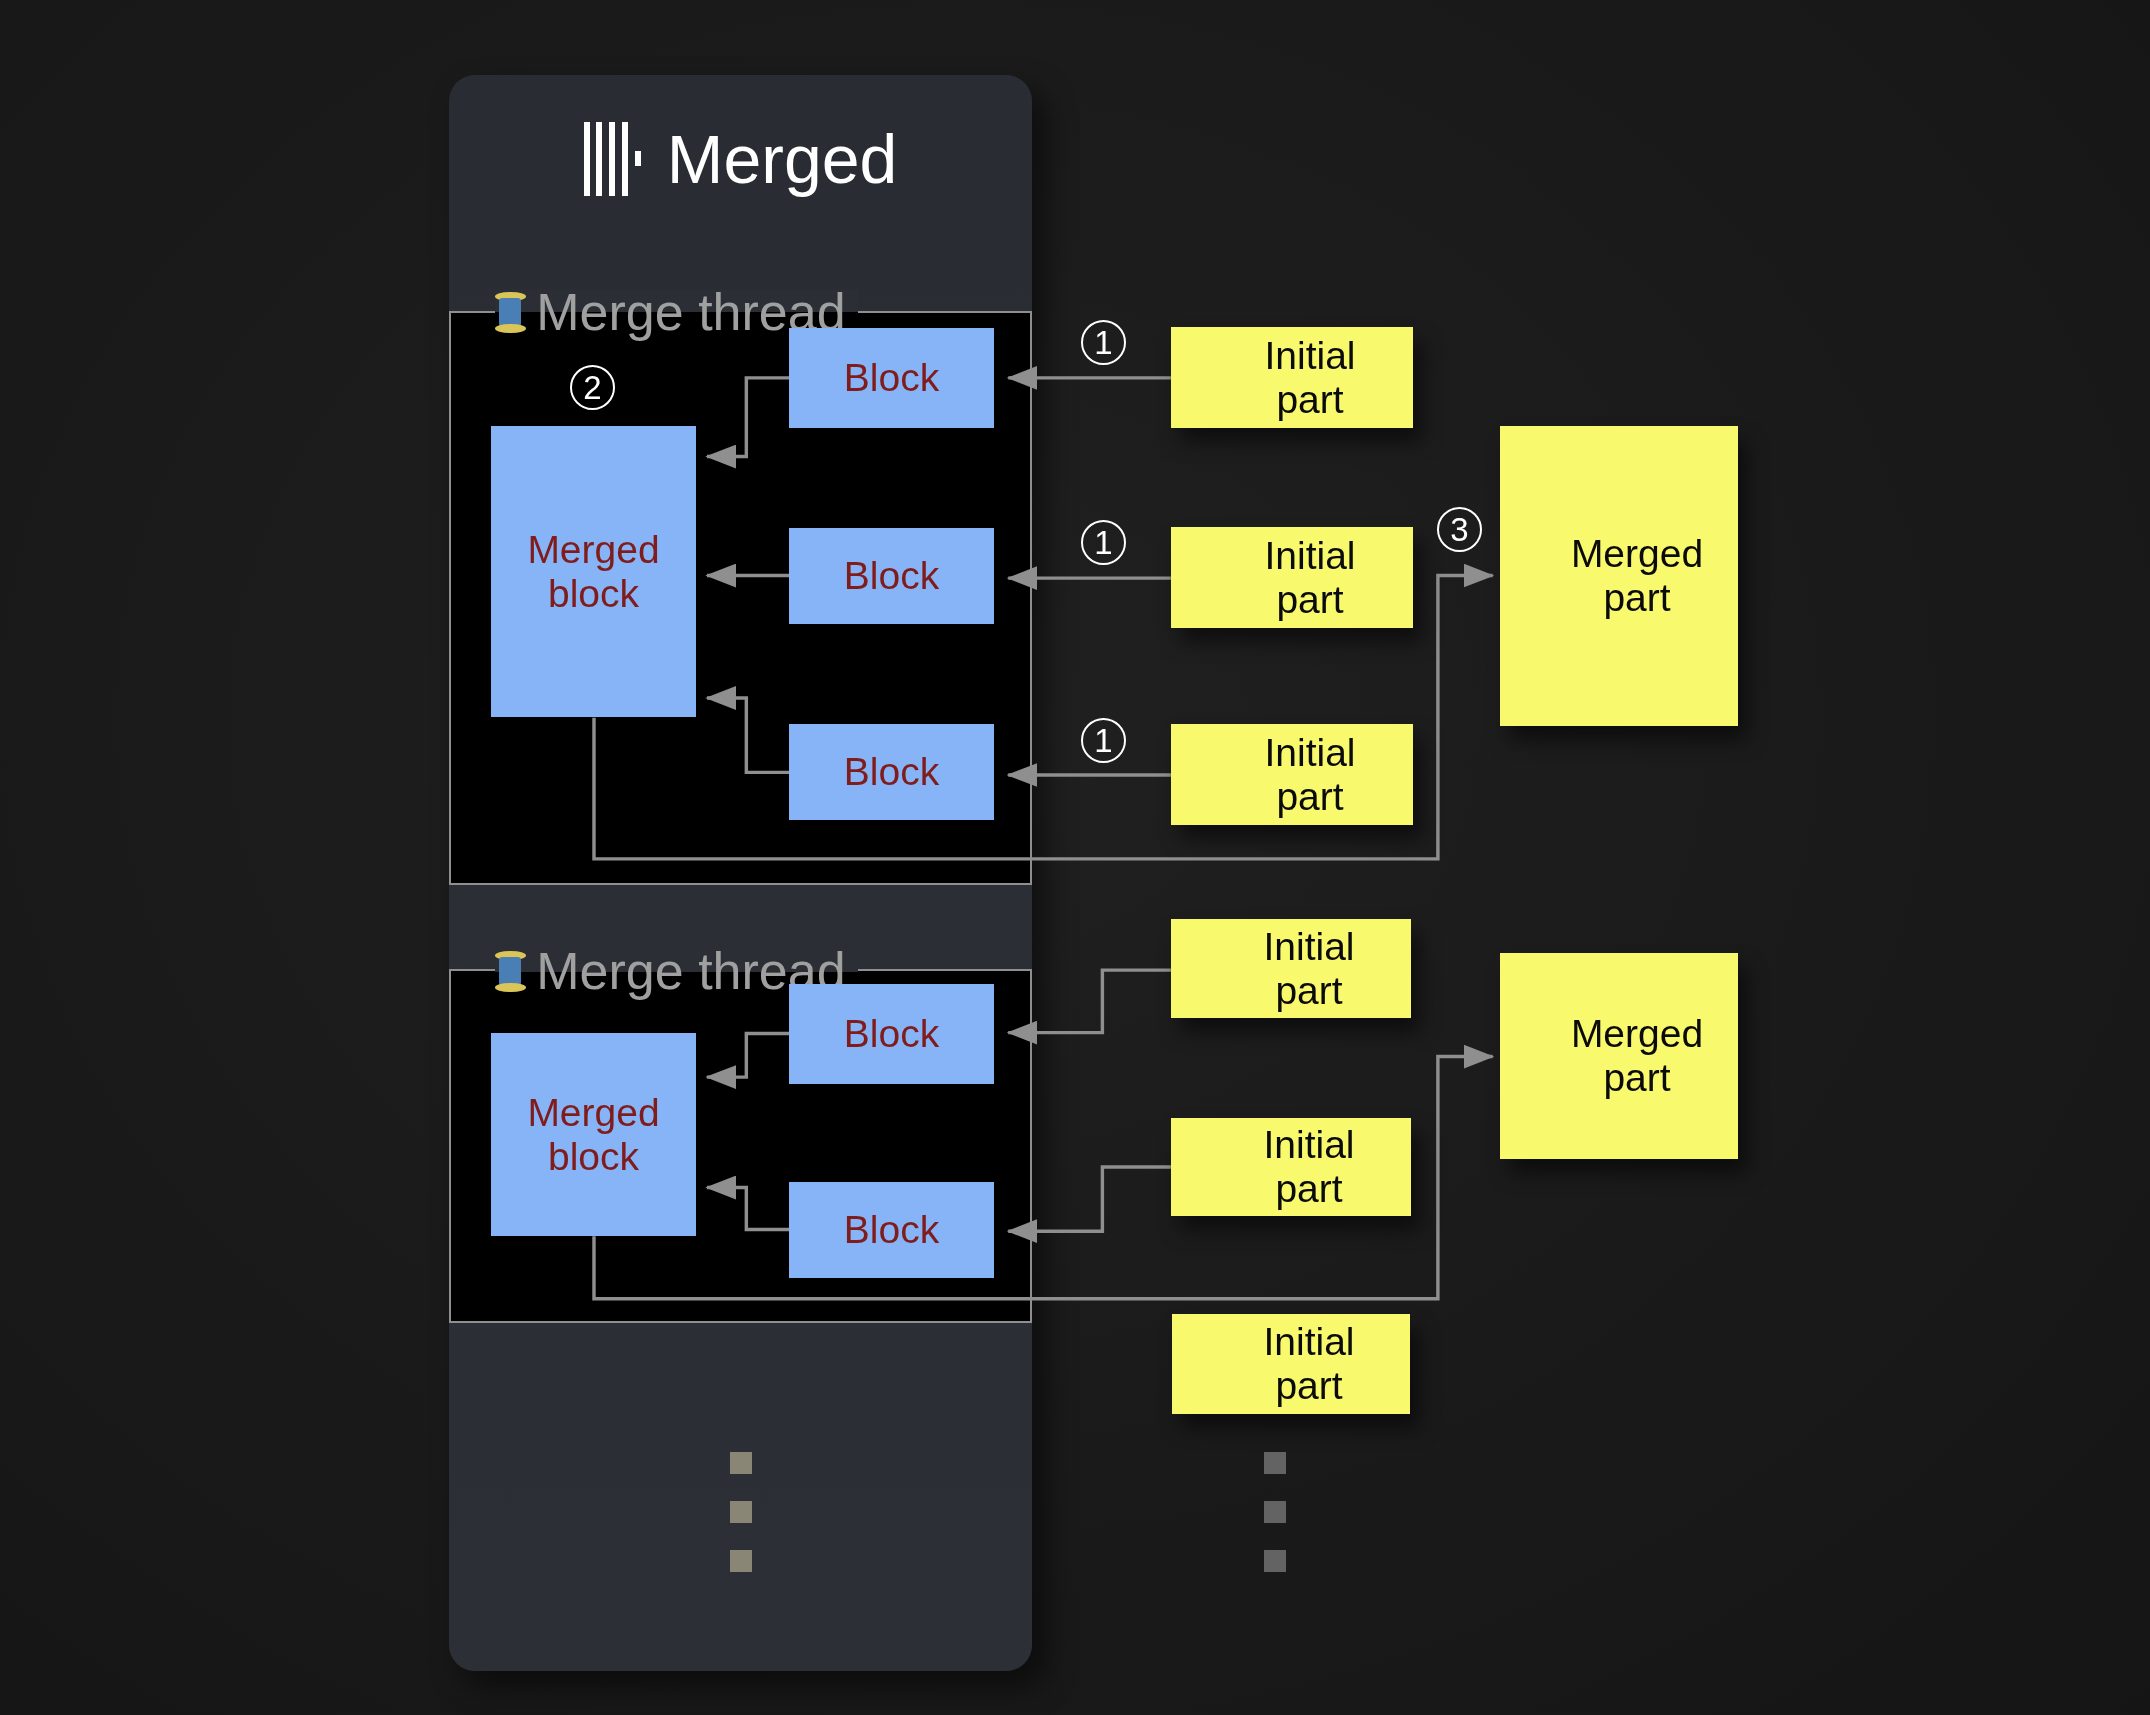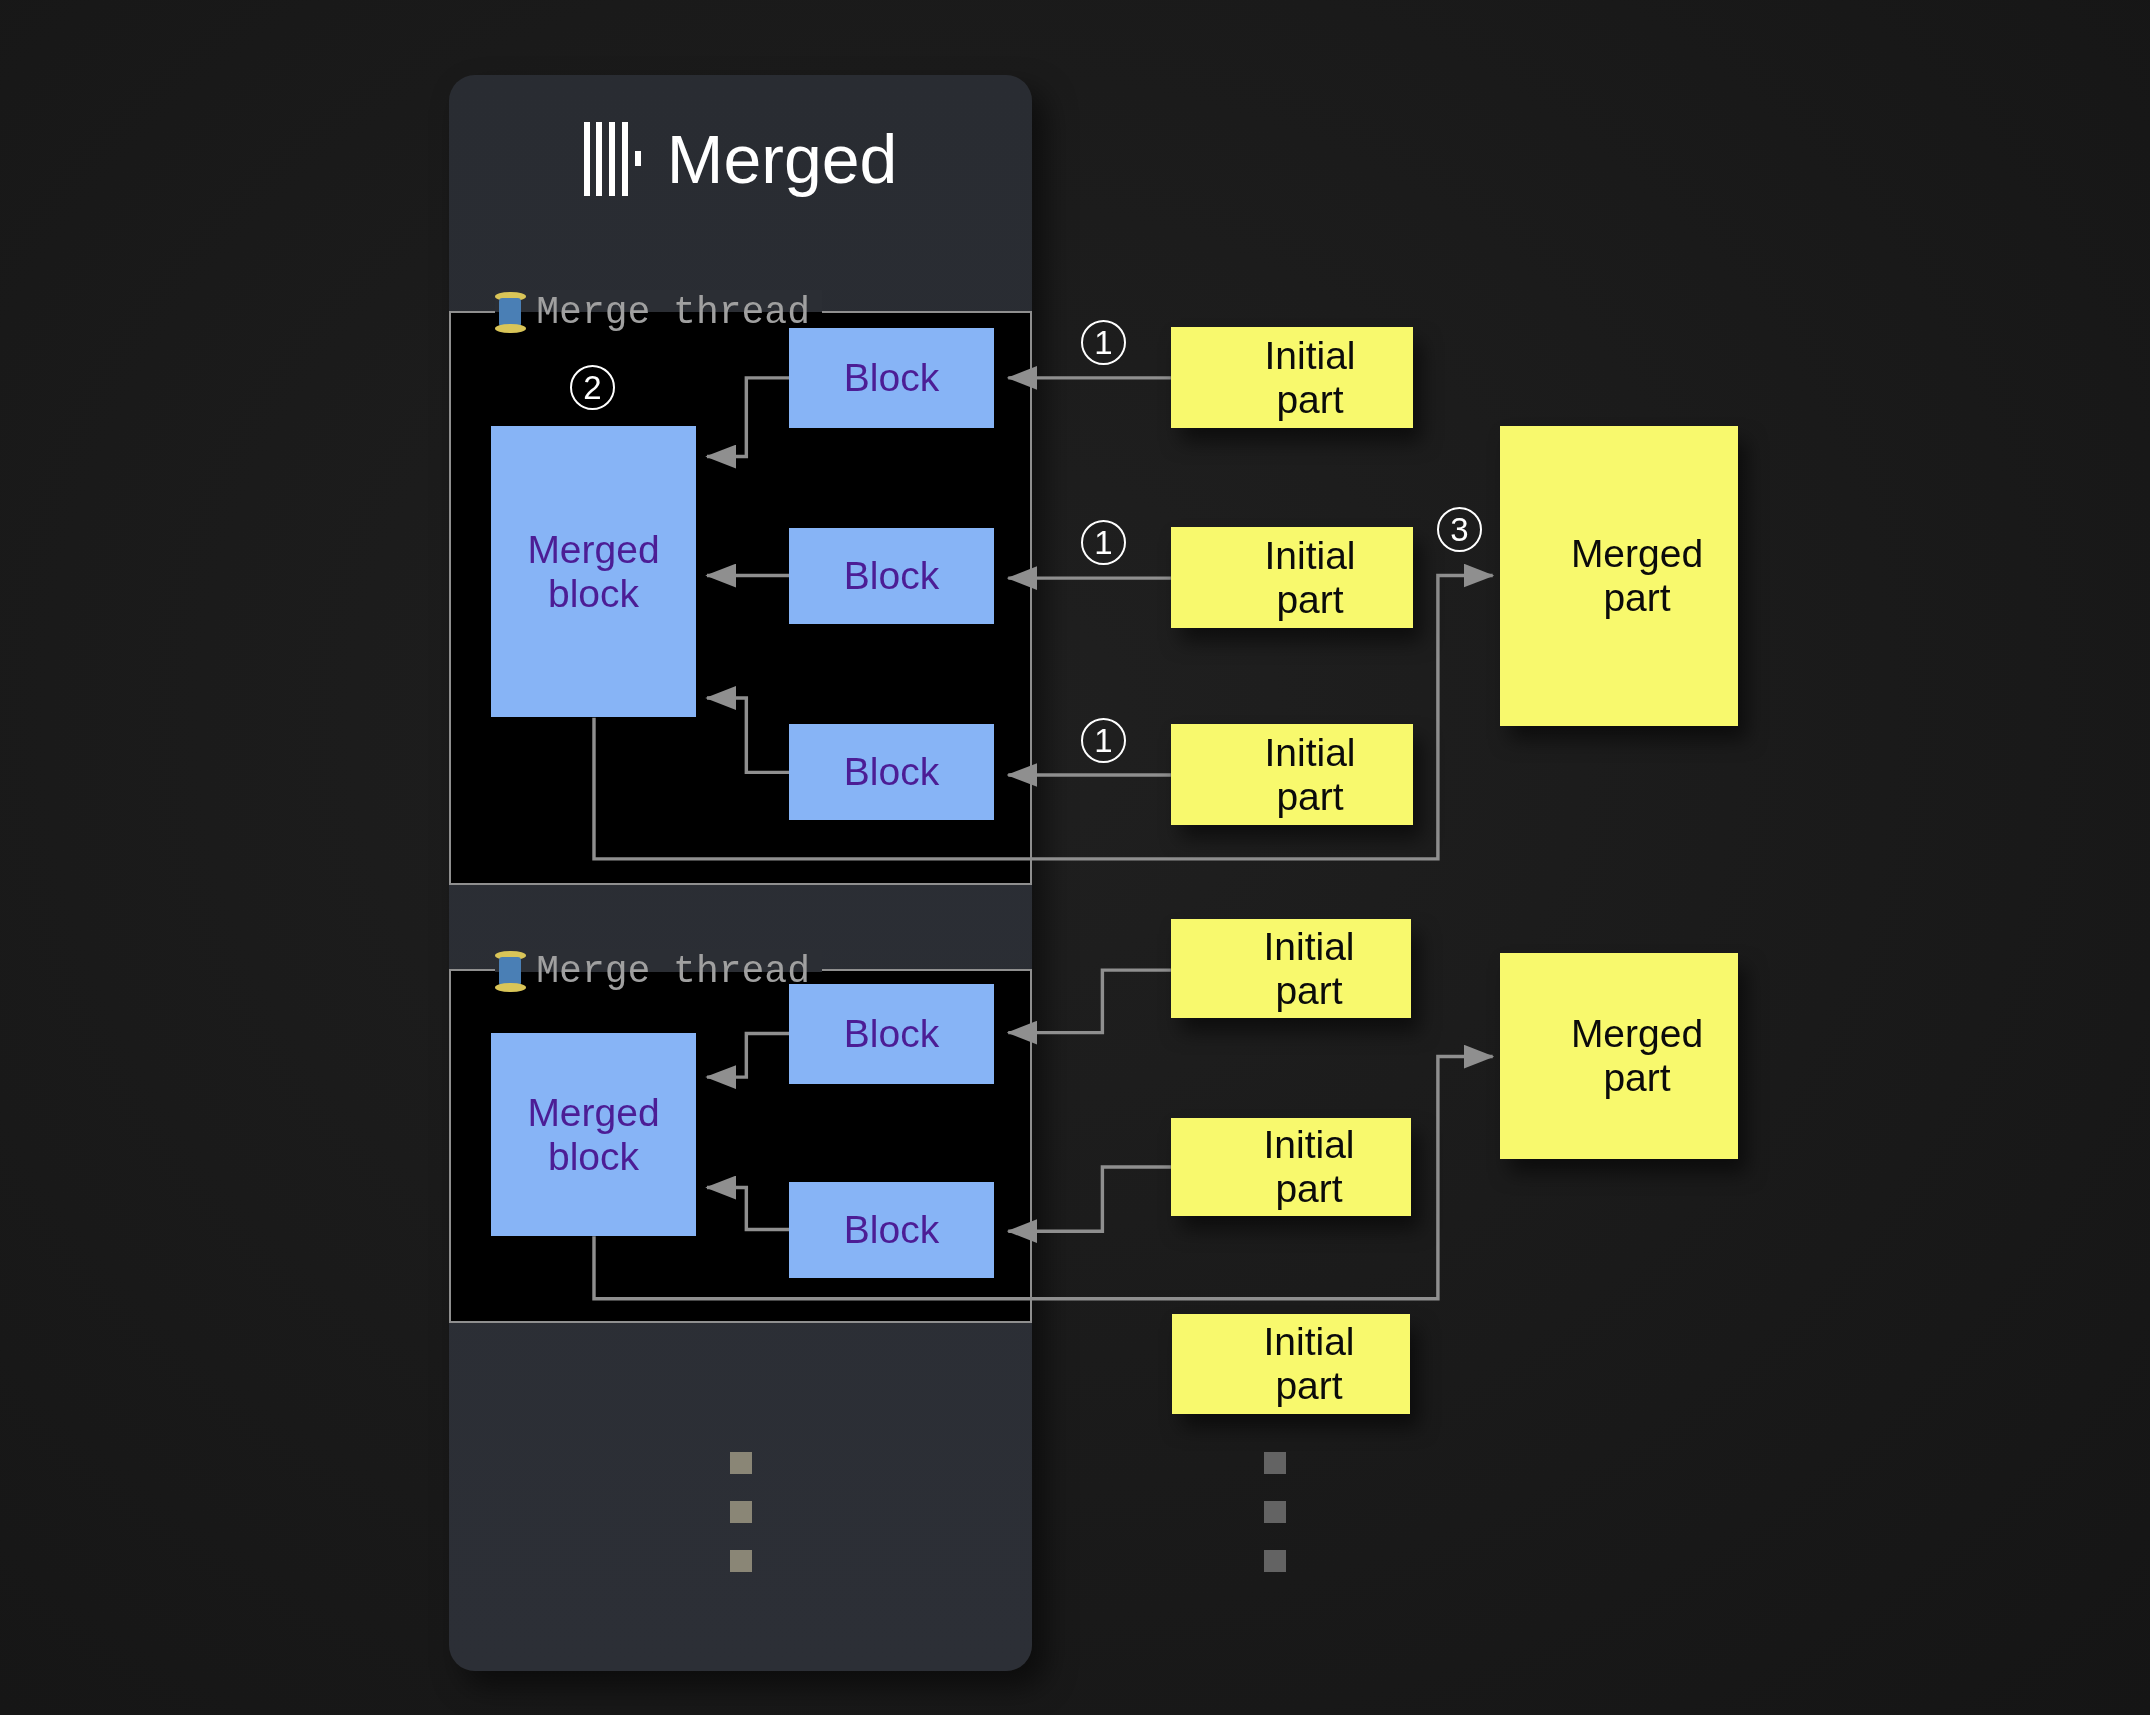--- a/index.html
+++ b/index.html
@@ -23,29 +23,29 @@
   .server-title{color:#ffffff;font-size:68px;line-height:1;}
   .panel{
     position:absolute;left:449px;width:583px;background:#000000;
     border:2.6px solid #8f8f8f;box-sizing:border-box;
   }
   .legend{
     position:absolute;display:flex;align-items:center;gap:10.3px;
     height:45px;padding:0 12px 0 0;
     background:linear-gradient(180deg,#2b2e34 0,#2b2e34 50%,#000000 50%,#000000 100%);
   }
-  .legend-text{color:#a0a0a0;font-size:38px;line-height:45px;white-space:nowrap;font-family:Liberation Mono, monospace;}
+  .legend-text{color:#a0a0a0;font-size:52px;line-height:45px;white-space:nowrap;}
   .spool{position:relative;width:31px;height:41px;}
   .spool .cap{position:absolute;left:0;width:31px;height:9.4px;background:#d9c558;border-radius:50%;}
   .spool .cap.top{top:0;}
   .spool .cap.bot{bottom:0;}
   .spool .body{position:absolute;left:4.3px;top:6px;width:22px;height:29px;background:#4a7fb5;border-radius:3.4px;}
   .bluebox{
     position:absolute;background:#87b4f6;display:flex;align-items:center;justify-content:center;
-    color:#4c1d95;font-size:39px;line-height:1.12;text-align:center;
+    color:#7f1d1d;font-size:39px;line-height:1.12;text-align:center;
   }
   .note{
     position:absolute;background:#f8f96d;display:flex;align-items:center;justify-content:center;
     color:#0b0b0b;font-size:39px;line-height:1.12;text-align:center;
     box-shadow:8.6px 13.7px 19px rgba(0,0,0,.55);
     padding-left:36px;
   }
   .wrap{max-width:154px;}
   .circlenum{
     position:absolute;width:45px;height:45px;border:2.6px solid #ffffff;border-radius:50%;

